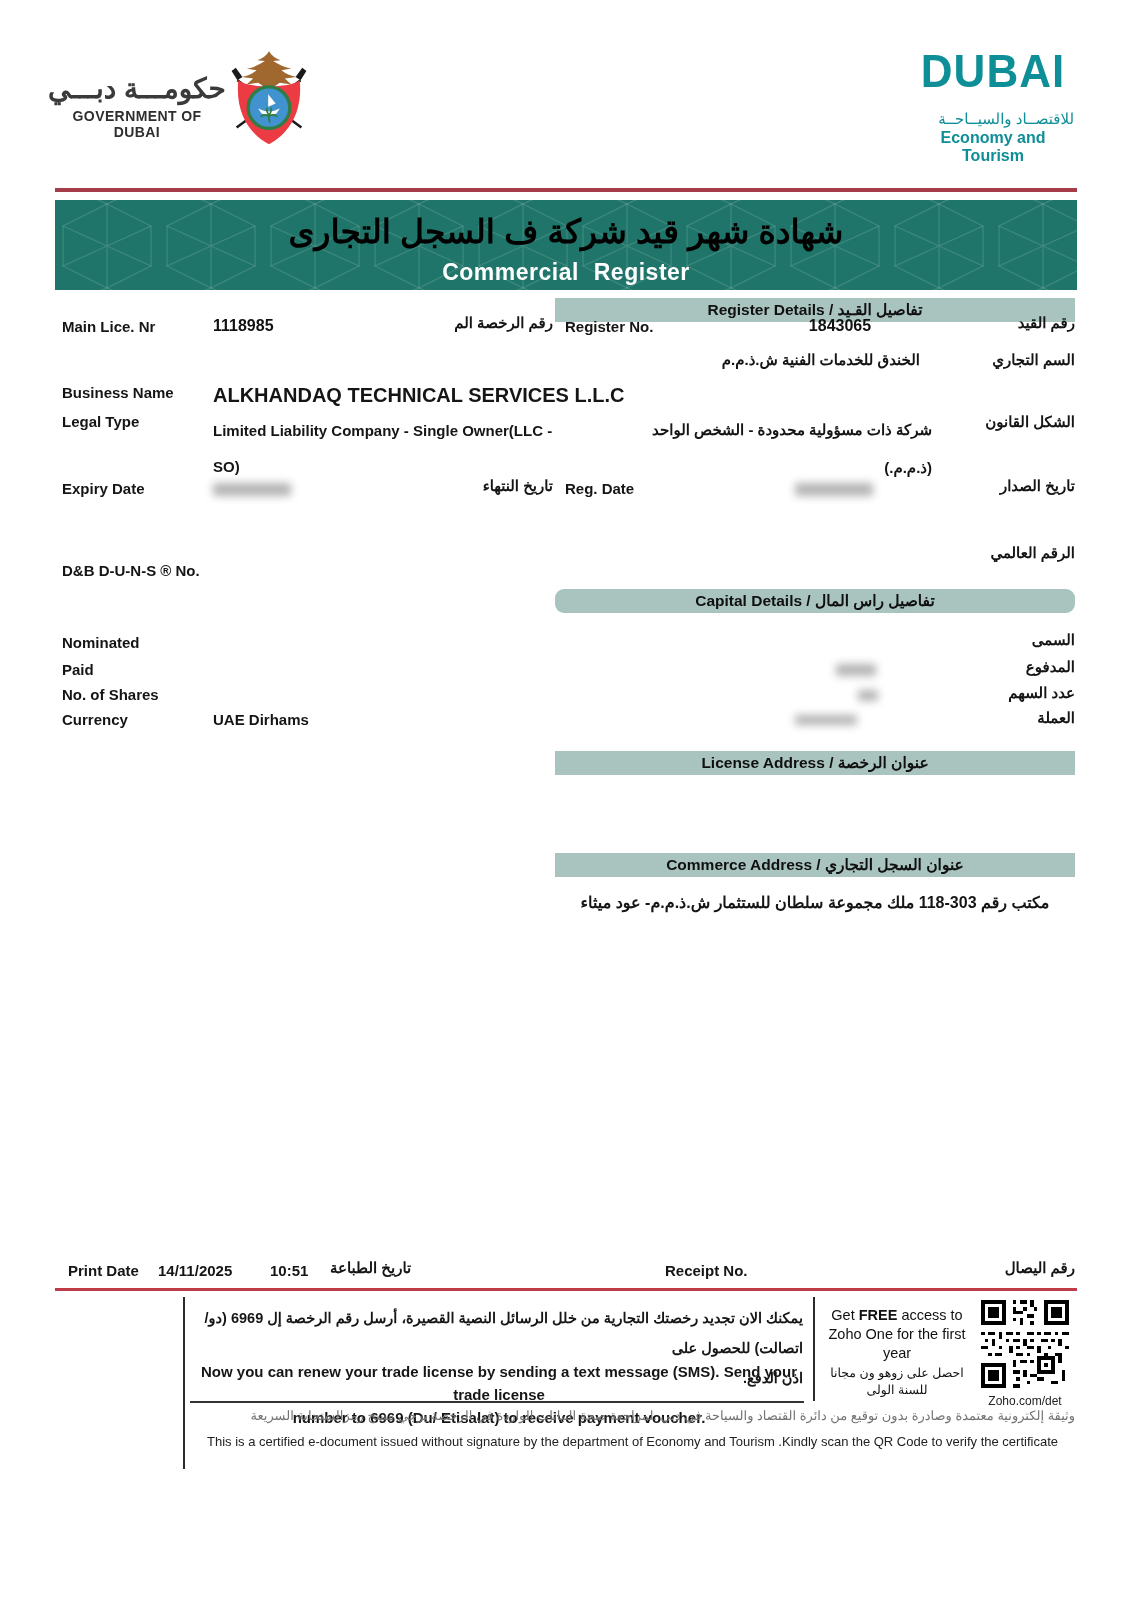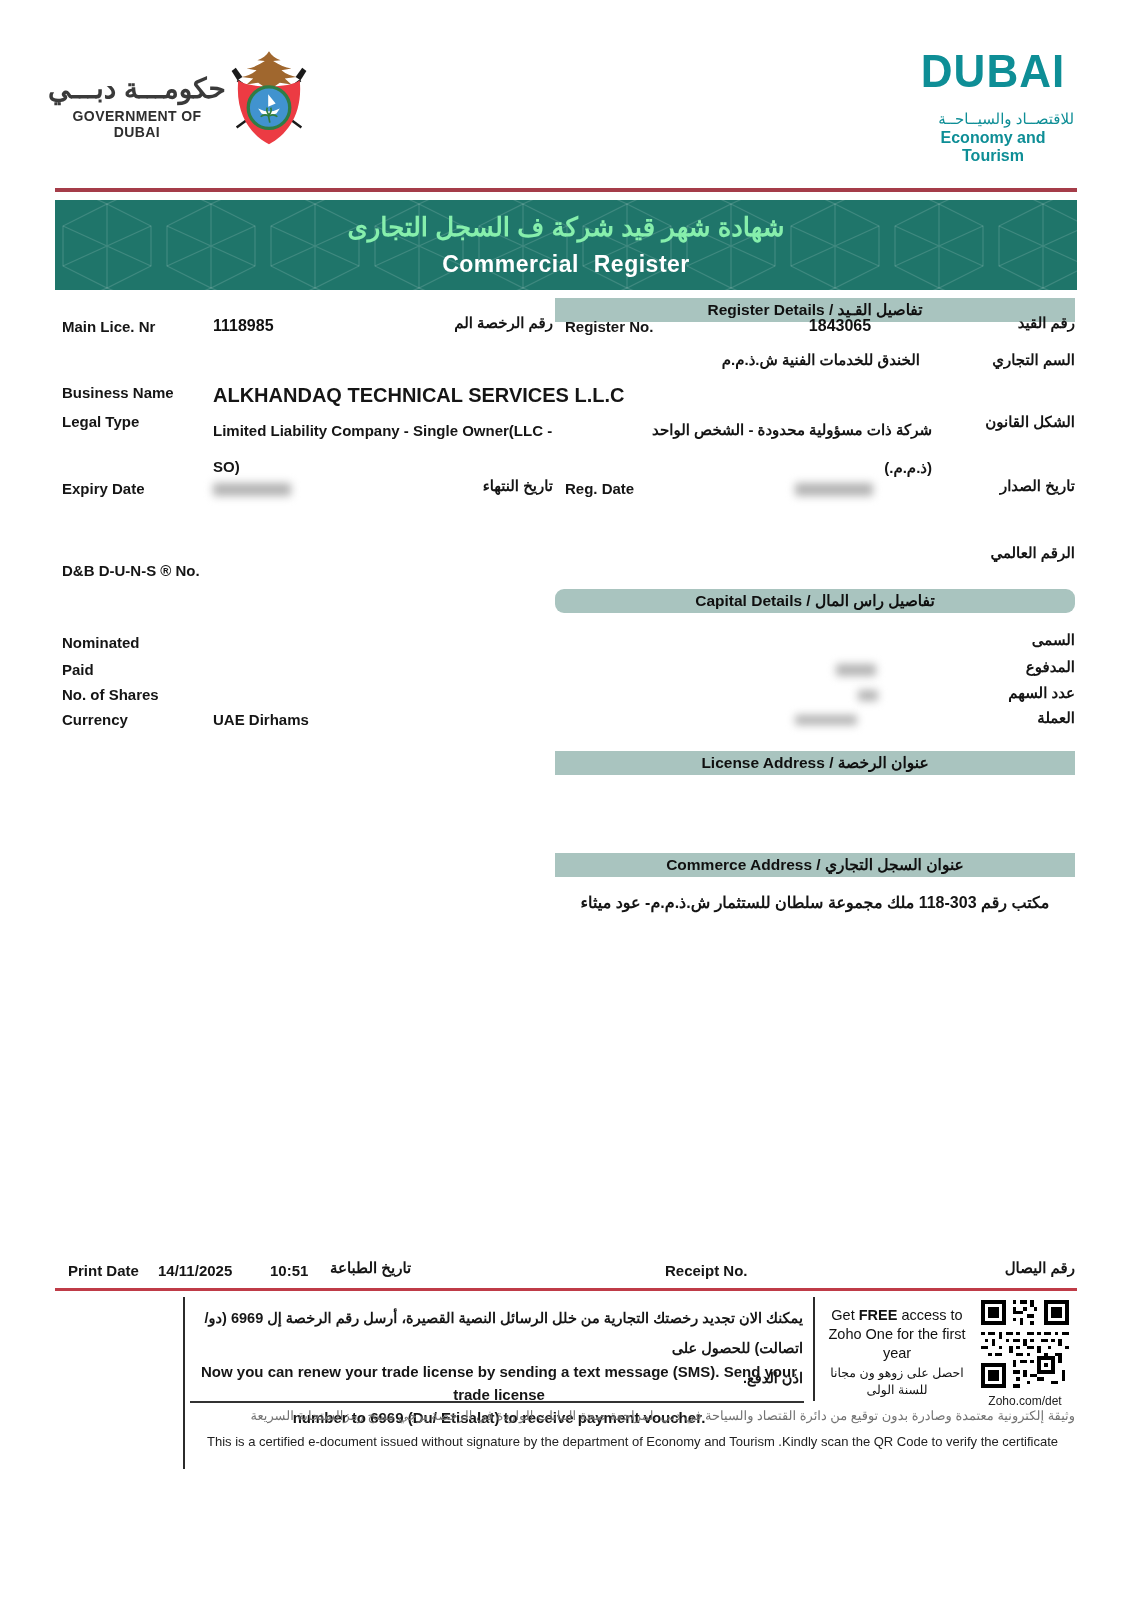--- a/index.html
+++ b/index.html
@@ -14,21 +14,21 @@
   .det-logo { position:absolute; left:912px; top:50px; width:162px; text-align:center; color:#0e8e96; }
   .det-word { font-size:44px; font-weight:900; letter-spacing:1px; line-height:42px; transform:scaleY(1.05); }
   .det-sub-ar { font-size:15px; font-weight:normal; margin-top:18px;text-align:right; }
   .det-sub-en { font-size:16px; font-weight:bold; margin-top:1px; }
 
   .redline { position:absolute; left:55px; width:1022px; height:4px; background:#a53c49; }
 
   
   .banner { position:absolute; left:55px; top:200px; width:1022px; height:90px; background:#1f756a; overflow:hidden; text-align:center; }
   .banner svg.pat { position:absolute; left:0; top:0; }
-  .banner-ar { position:relative; font-size:26px; font-weight:bold; color:#86efac; margin-top:12px; }
+  .banner-ar { position:relative; font-size:33px; font-weight:bold; color:#000000; margin-top:12px; }
   .banner-en { position:relative; font-size:23px; font-weight:bold; color:#fff; margin-top:8px; word-spacing:8px; letter-spacing:.5px; }
 
   .sec-bar { position:absolute; left:555px; width:520px; height:24px; background:#a9c4bf; font-weight:bold; font-size:15.5px; line-height:24px; text-align:center; color:#101010; }
 
   .lb { position:absolute; font-weight:bold; font-size:15px; white-space:nowrap; color:#151515; }
   .val { position:absolute; font-weight:bold; font-size:16px; white-space:nowrap; color:#111; }
   .wrap { white-space:normal; }
   .redact { position:absolute; background:#b3b3b3; filter:blur(4px); border-radius:2px; }
   .vdiv { position:absolute; width:2px; background:#2b2b2b; }
   .emirates { position:absolute; left:55px; top:1302px; width:122px; text-align:center; }

